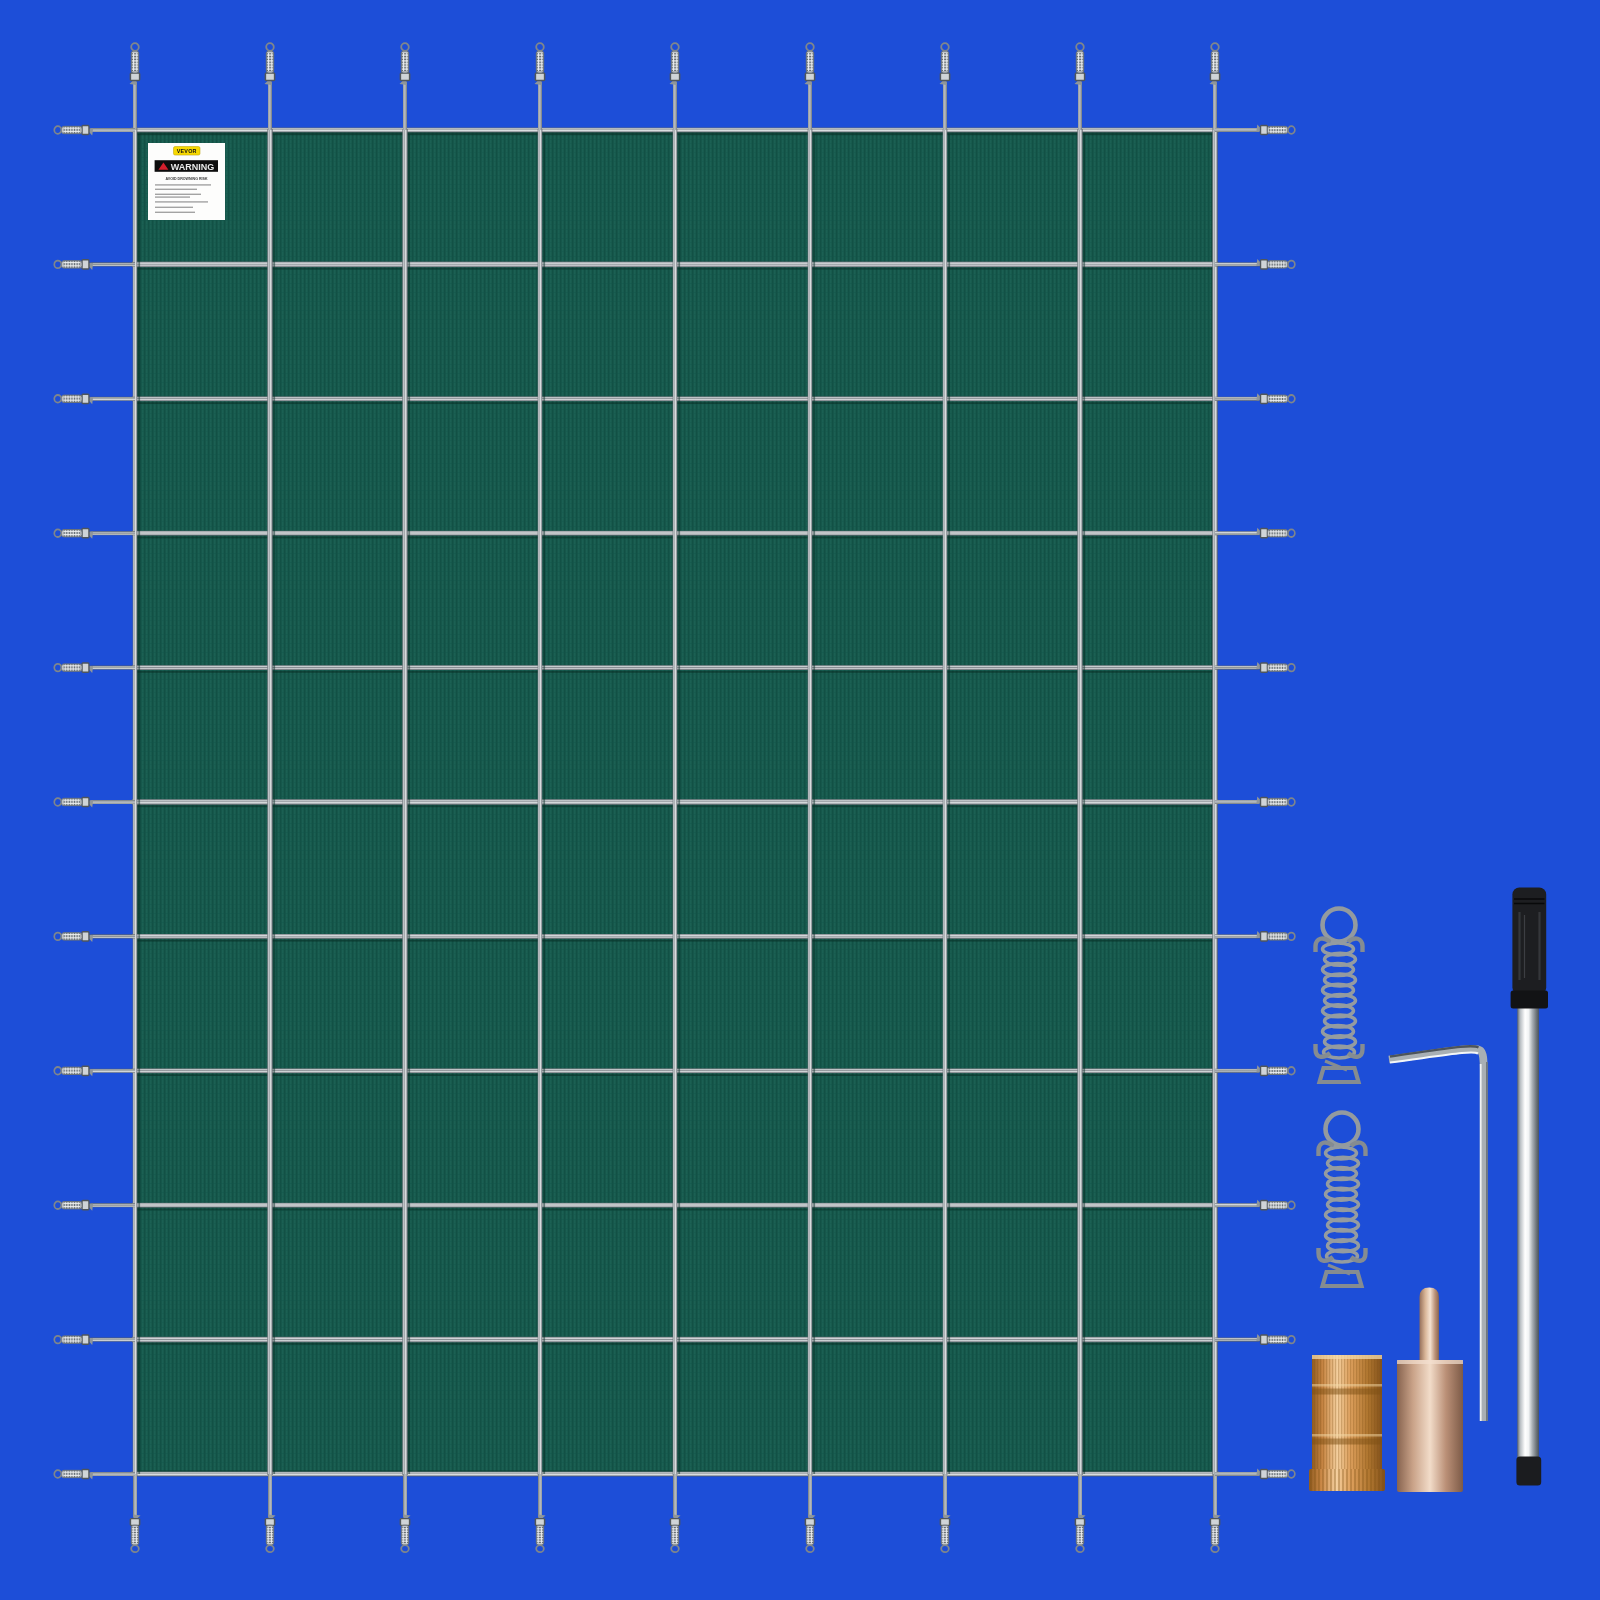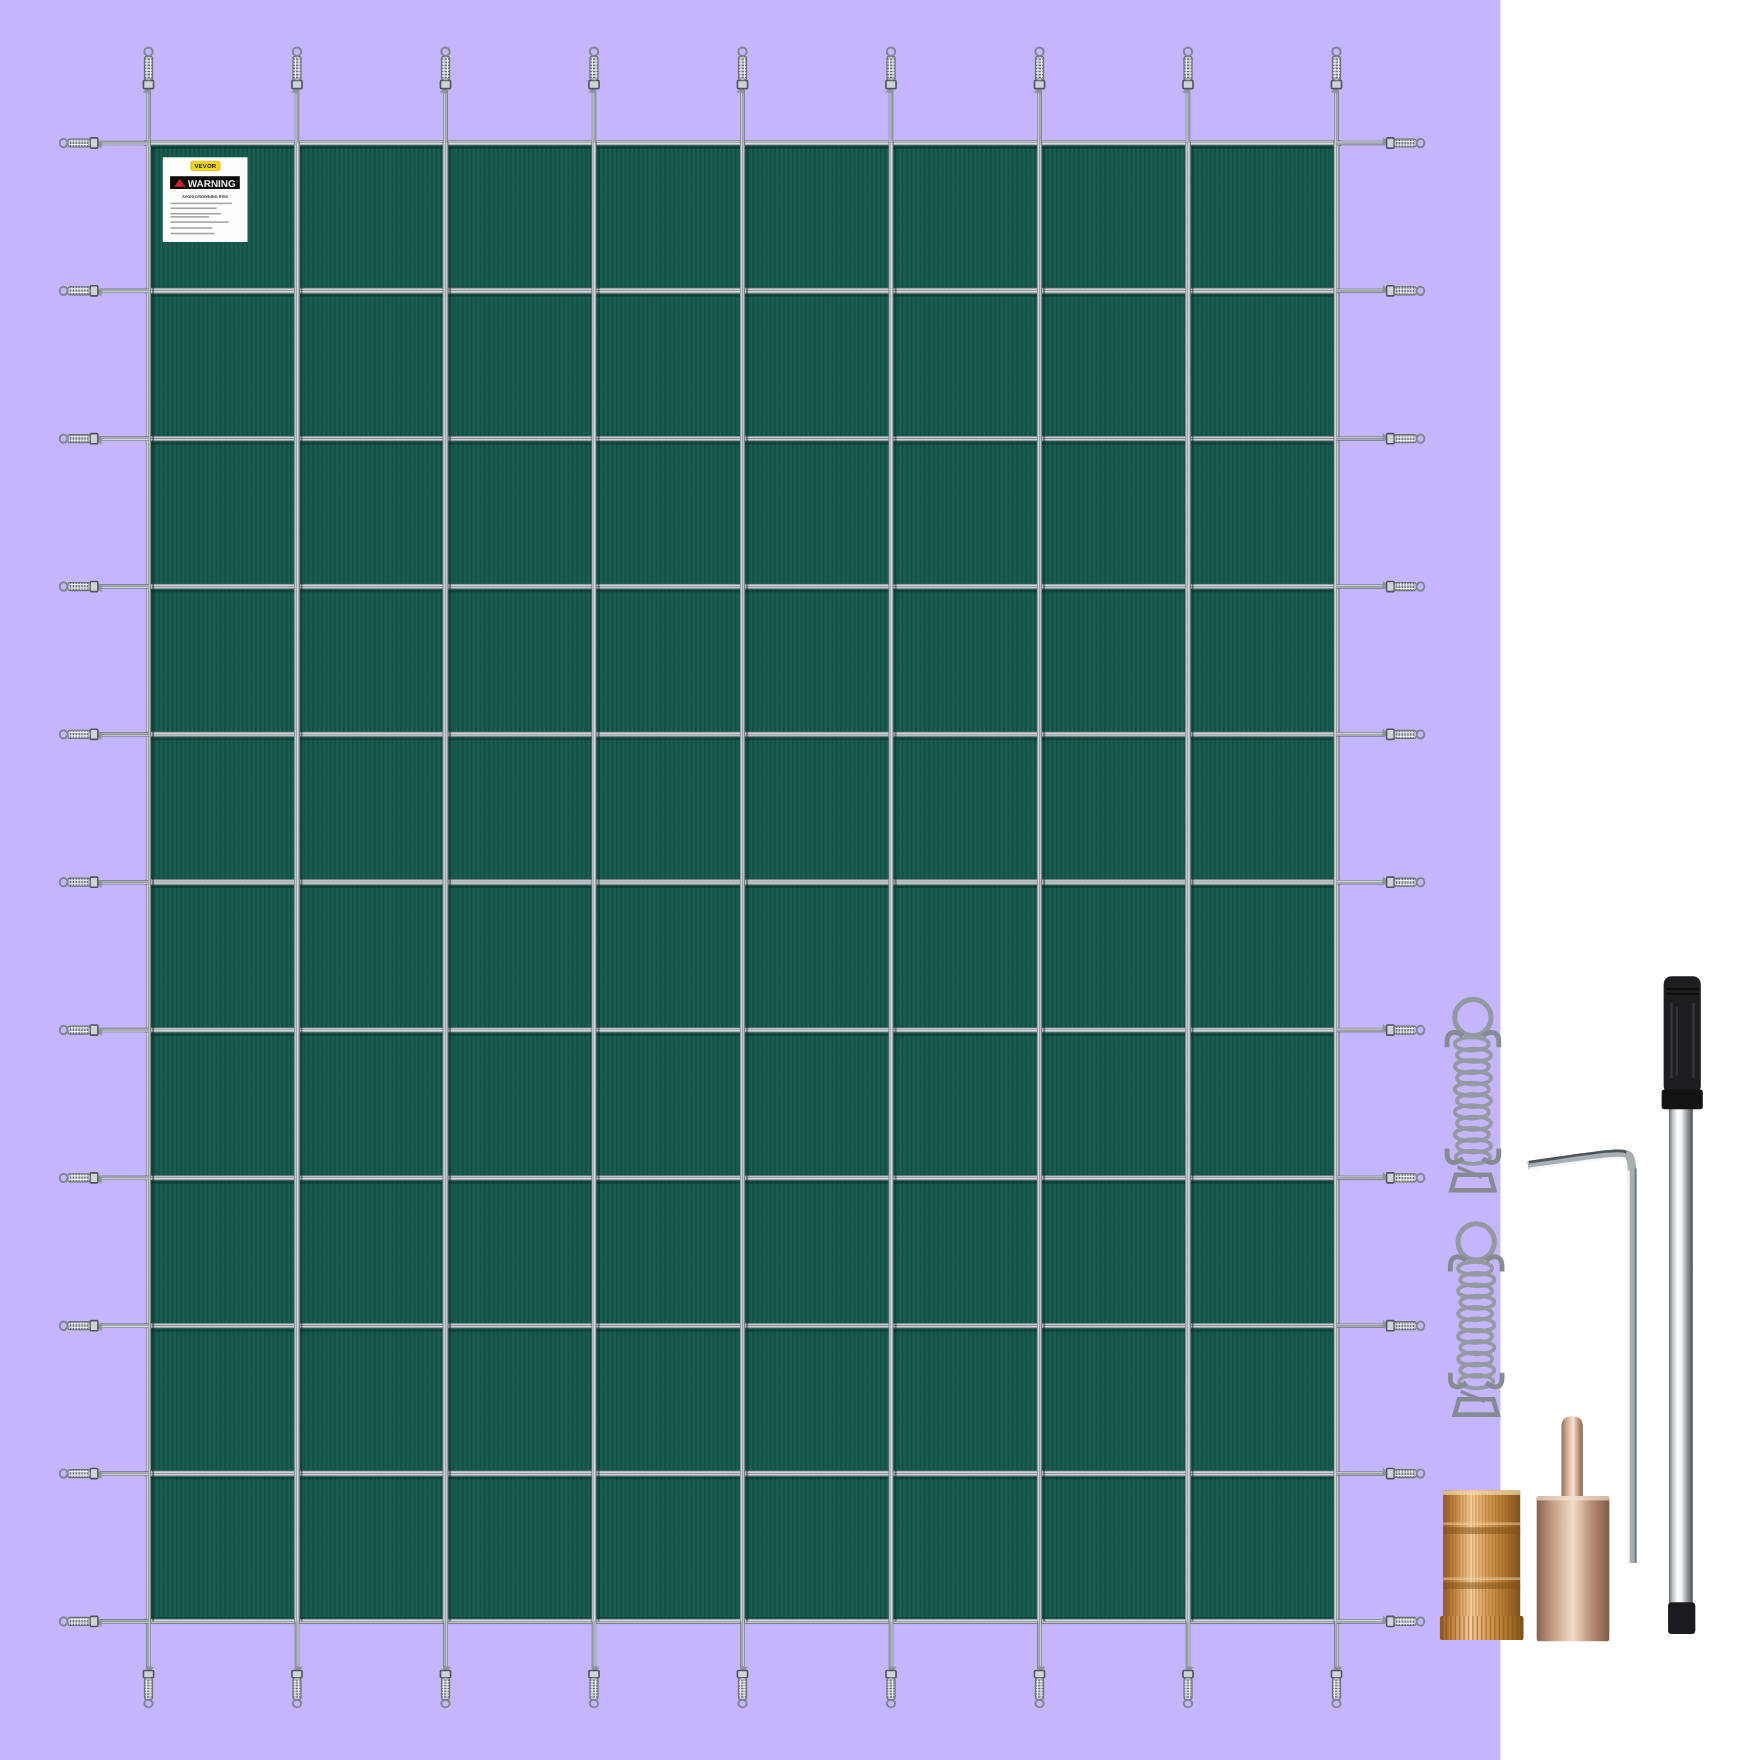--- a/index.html
+++ b/index.html
@@ -1,16 +1,16 @@
 <!DOCTYPE html>
 <html><head>
 <meta charset="utf-8">
 <style>
   html,body{margin:0;padding:0;background:#ffffff;}
-  #stage{position:relative;width:1364px;height:1600px;background:#c4b5fd;font-family:"Liberation Sans", sans-serif;}
+  #stage{position:relative;width:1600px;height:1600px;background:#1d4ed8;font-family:"Liberation Sans", sans-serif;}
   svg{position:absolute;left:0;top:0;}
 </style>
 </head>
 <body>
 <div id="stage">
 <svg width="1600" height="1600" viewBox="0 0 1600 1600">
 <defs>
 
   <pattern id="mesh" width="4" height="9" patternUnits="userSpaceOnUse">
     <rect width="4" height="9" fill="#175a4d"></rect>

